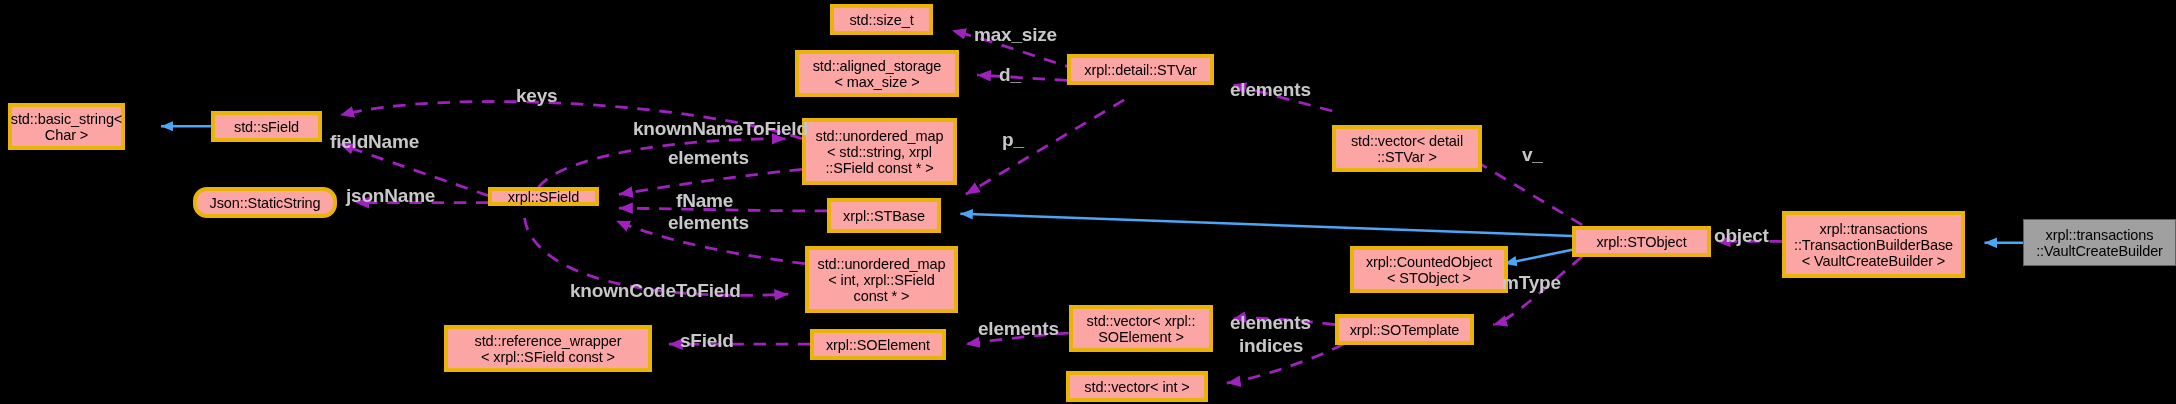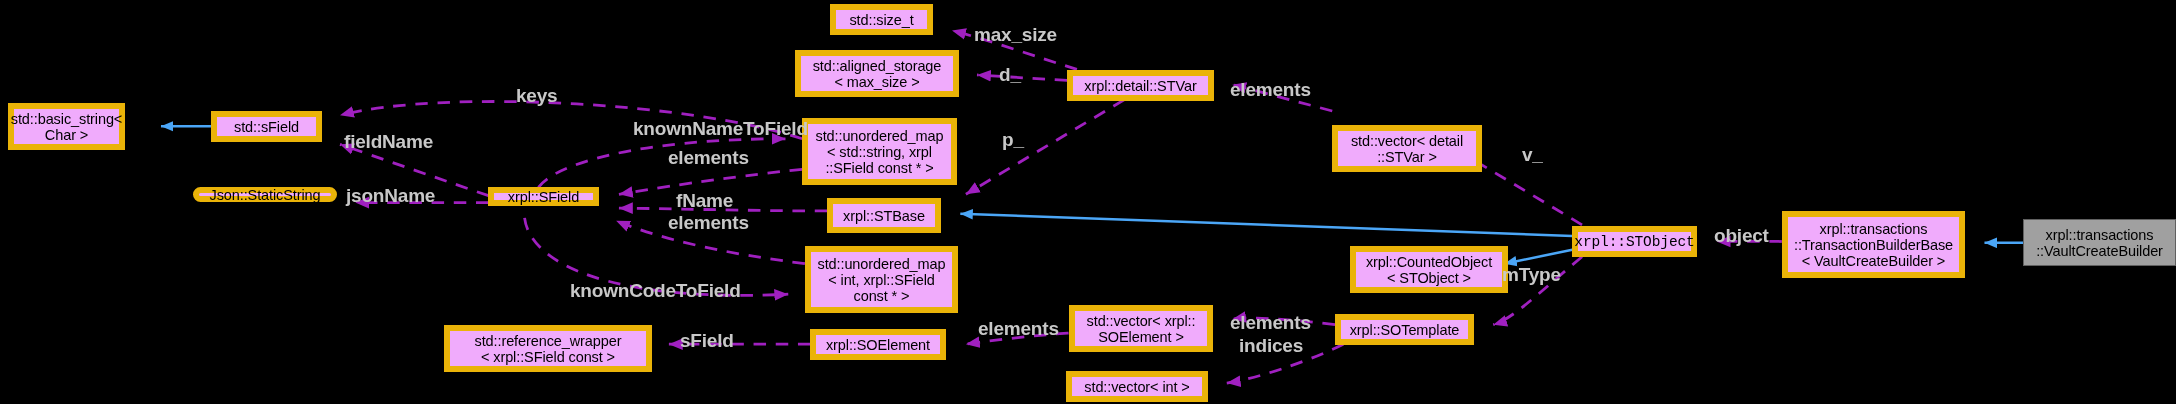--- a/index.html
+++ b/index.html
@@ -7,22 +7,22 @@
     position:relative;
     width:2176px;height:404px;
     background:#000;
     font-family:"Liberation Sans", sans-serif;
     overflow:hidden;
   }
   svg.edges{position:absolute;left:0;top:0;width:2176px;height:404px;}
   .node{
     position:absolute;
     box-sizing:border-box;
-    background:#f0abfc;
-    border:6px solid #eab308;
+    background:#fca5a5;
+    border:4px solid #eab308;
     color:#000;
     font-size:14.5px;
     line-height:16px;
     text-align:center;
     display:flex;
     align-items:center;
     justify-content:center;
     white-space:pre;
     letter-spacing:-0.1px;
   }
@@ -145,65 +145,65 @@
 
     <g>
       <path d="M1458,175 L1430,175" stroke="#4ba6f7" stroke-width="1.8" fill="none" marker-end="url(#ah-blue)"></path>
     </g>
   </svg>
 
   <div id="nodes">
       <div class="node" style="left: 8px; top: 103px; width: 117px; height: 47px;">std::basic_string&lt;
 Char &gt;</div>
       <div class="node" style="left: 211px; top: 111px; width: 111px; height: 31px;">std::sField</div>
-      <div class="node" style="left: 193px; top: 187px; width: 144px; height: 15px; border-radius: 14px;">Json::StaticString</div>
+      <div class="node" style="left: 193px; top: 187px; width: 144px; height: 31px; border-radius: 14px;">Json::StaticString</div>
       <div class="node" style="left: 488px; top: 187px; width: 111px; height: 19px;">xrpl::SField</div>
       <div class="node" style="left: 444px; top: 325px; width: 208px; height: 47px;">std::reference_wrapper
 &lt; xrpl::SField const &gt;</div>
       <div class="node" style="left: 830px; top: 4px; width: 103px; height: 31px;">std::size_t</div>
       <div class="node" style="left: 795px; top: 50px; width: 164px; height: 47px;">std::aligned_storage
 &lt; max_size &gt;</div>
       <div class="node" style="left: 802px; top: 118px; width: 155px; height: 67px;">std::unordered_map
 &lt; std::string, xrpl
 ::SField const * &gt;</div>
       <div class="node" style="left: 827px; top: 198px; width: 114px; height: 35px; text-align: right;">xrpl::STBase</div>
       <div class="node" style="left: 805px; top: 246px; width: 153px; height: 67px;">std::unordered_map
 &lt; int, xrpl::SField
 const * &gt;</div>
       <div class="node" style="left: 810px; top: 329px; width: 136px; height: 31px;">xrpl::SOElement</div>
-      <div class="node" style="left: 1067px; top: 70px; width: 147px; height: 31px;">xrpl::detail::STVar</div>
+      <div class="node" style="left: 1067px; top: 54px; width: 147px; height: 31px;">xrpl::detail::STVar</div>
       <div class="node" style="left: 1069px; top: 305px; width: 144px; height: 47px;">std::vector&lt; xrpl::
 SOElement &gt;</div>
       <div class="node" style="left: 1066px; top: 371px; width: 142px; height: 31px;">std::vector&lt; int &gt;</div>
       <div class="node" style="left: 1332px; top: 93px; width: 150px; height: 47px; margin-top: 32px;">std::vector&lt; detail
 ::STVar &gt;</div>
       <div class="node" style="left: 1327px; top: 246px; width: 158px; height: 47px; margin-left: 23px;">xrpl::CountedObject
 &lt; STObject &gt;</div>
       <div class="node" style="left: 1335px; top: 314px; width: 139px; height: 31px;">xrpl::SOTemplate</div>
-      <div class="node" style="left: 1572px; top: 226px; width: 125px; height: 31px; font-family: Liberation Mono, monospace;">xrpl::STObject</div>
+      <div class="node" style="left: 1572px; top: 226px; width: 139px; height: 31px;">xrpl::STObject</div>
       <div class="node" style="left: 1782px; top: 211px; width: 183px; height: 67px;">xrpl::transactions
 ::TransactionBuilderBase
 &lt; VaultCreateBuilder &gt;</div>
       <div class="node current" style="left: 2023px; top: 219px; width: 153px; height: 47px;">xrpl::transactions
 ::VaultCreateBuilder</div>
     </div>
   <div id="labels">
       <div class="elabel" style="left: 516px; top: 89px;">keys</div>
-      <div class="elabel" style="left: 344px; top: 135px;">fieldName</div>
+      <div class="elabel" style="left: 330px; top: 135px;">fieldName</div>
       <div class="elabel" style="left: 346px; top: 189px;">jsonName</div>
       <div class="elabel" style="left: 633px; top: 122px;">knownNameToField</div>
       <div class="elabel" style="left: 668px; top: 151px;">elements</div>
       <div class="elabel" style="left: 676px; top: 194px;">fName</div>
       <div class="elabel" style="left: 668px; top: 216px;">elements</div>
       <div class="elabel" style="left: 561px; top: 284px; padding-left: 9px;">knownCodeToField</div>
       <div class="elabel" style="left: 680px; top: 334px;">sField</div>
       <div class="elabel" style="left: 974px; top: 28px;">max_size</div>
       <div class="elabel" style="left: 999px; top: 68px;">d_</div>
       <div class="elabel" style="left: 1002px; top: 133px;">p_</div>
       <div class="elabel" style="left: 1230px; top: 83px;">elements</div>
       <div class="elabel" style="left: 1522px; top: 148px;">v_</div>
-      <div class="elabel" style="left: 1502px; top: 268px;">mType</div>
+      <div class="elabel" style="left: 1502px; top: 276px;">mType</div>
       <div class="elabel" style="left: 978px; top: 322px;">elements</div>
       <div class="elabel" style="left: 1230px; top: 316px;">elements</div>
       <div class="elabel" style="left: 1239px; top: 339px;">indices</div>
       <div class="elabel" style="left: 1714px; top: 229px;">object</div>
     </div>
 </div>
 
 </body></html>

